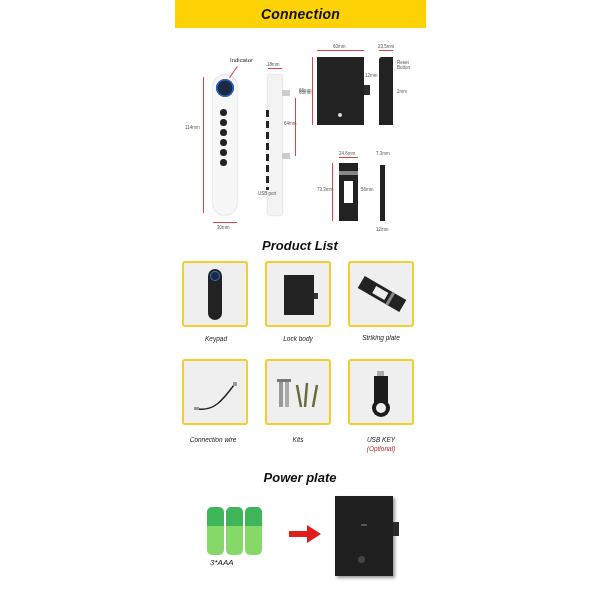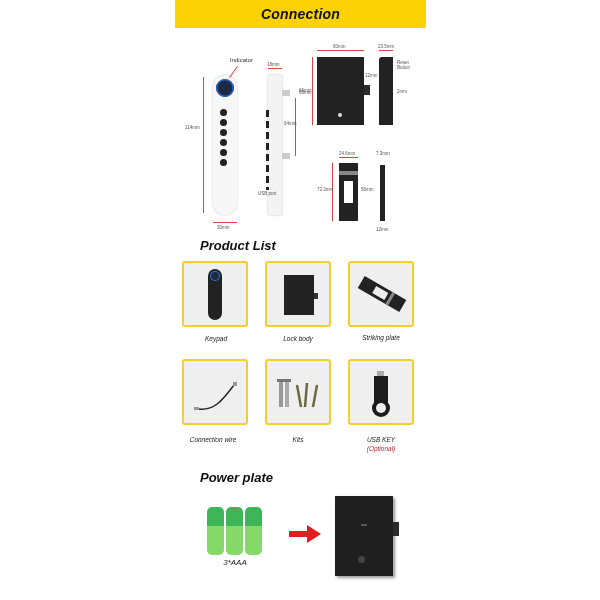--- a/index.html
+++ b/index.html
@@ -1,20 +1,20 @@
 <!DOCTYPE html>
 <html><head>
 <meta charset="utf-8">
 <style>
   html,body{margin:0;padding:0;background:#fff;}
   body{width:600px;height:600px;position:relative;overflow:hidden;font-family:"Liberation Sans",sans-serif;color:#111;}
   .abs{position:absolute;}
   .banner{left:175px;top:0;width:251px;height:28px;background:#fcd205;display:flex;align-items:center;justify-content:center;}
   .banner span{font-size:14px;font-weight:bold;font-style:italic;color:#111;letter-spacing:0.2px;}
-  .sec-title{font-size:13px;font-weight:bold;font-style:italic;color:#111;text-align:left;width:200px;left:200px;}
+  .sec-title{font-size:13px;font-weight:bold;font-style:italic;color:#111;text-align:center;width:200px;left:200px;}
   .dim{font-size:4.5px;color:#555;white-space:nowrap;}
   .redline{background:#d44;}
   .card{width:66px;height:66px;border:2px solid #f2cf2e;border-radius:3px;background:#efefef;box-sizing:border-box;}
   .cap{font-size:6.5px;font-style:italic;color:#222;text-align:center;width:90px;}
   .optional{color:#c0282c;}
   .keybtn{position:absolute;width:7px;height:7px;border-radius:50%;background:#222;left:7px;}
 </style>
 </head>
 <body>
 
@@ -139,21 +139,21 @@
 <div class="abs cap" style="left:336px;top:436px;">USB KEY</div>
 <div class="abs cap optional" style="left:336px;top:445px;">(Optional)</div>
 
 <div class="abs sec-title" style="top:470px;">Power plate</div>
 
 <div class="abs" style="left:207px;top:507px;width:60px;height:48px;">
   <div class="abs" style="left:0;top:0;width:17px;height:48px;border-radius:5px;background:linear-gradient(#3fb55a 0 40%,#86d968 40% 100%);"></div>
   <div class="abs" style="left:19px;top:0;width:17px;height:48px;border-radius:5px;background:linear-gradient(#3fb55a 0 40%,#86d968 40% 100%);"></div>
   <div class="abs" style="left:38px;top:0;width:17px;height:48px;border-radius:5px;background:linear-gradient(#3fb55a 0 40%,#86d968 40% 100%);"></div>
 </div>
-<div class="abs" style="left:210px;top:558px;width:50px;text-align:center;font-size:8px;font-style:italic;color:#222;">3*AAA</div>
+<div class="abs" style="left:210px;top:558px;width:50px;text-align:left;font-size:8px;font-style:italic;color:#222;">3*AAA</div>
 
 <svg class="abs" style="left:289px;top:525px;" width="32" height="18" viewBox="0 0 32 18">
   <rect x="0" y="6" width="20" height="6" fill="#e11d1d"></rect>
   <polygon points="18,0 32,9 18,18" fill="#e11d1d"></polygon>
 </svg>
 
 <div class="abs" style="left:335px;top:496px;width:58px;height:80px;background:#1f1f1f;box-shadow:2px 2px 3px #999;">
   <div class="abs" style="left:26px;top:28px;width:6px;height:2px;background:#555;"></div>
   <div class="abs" style="left:23px;top:60px;width:7px;height:7px;border-radius:50%;background:#444;"></div>
 </div>

